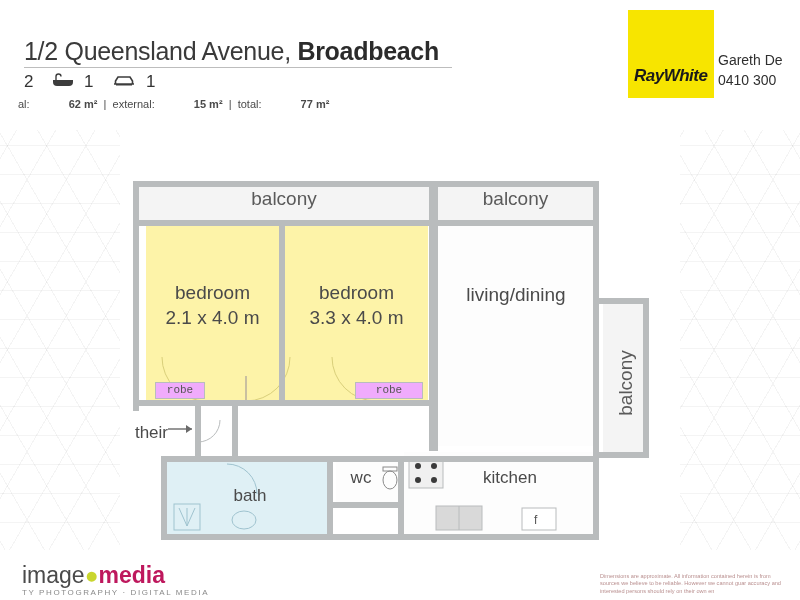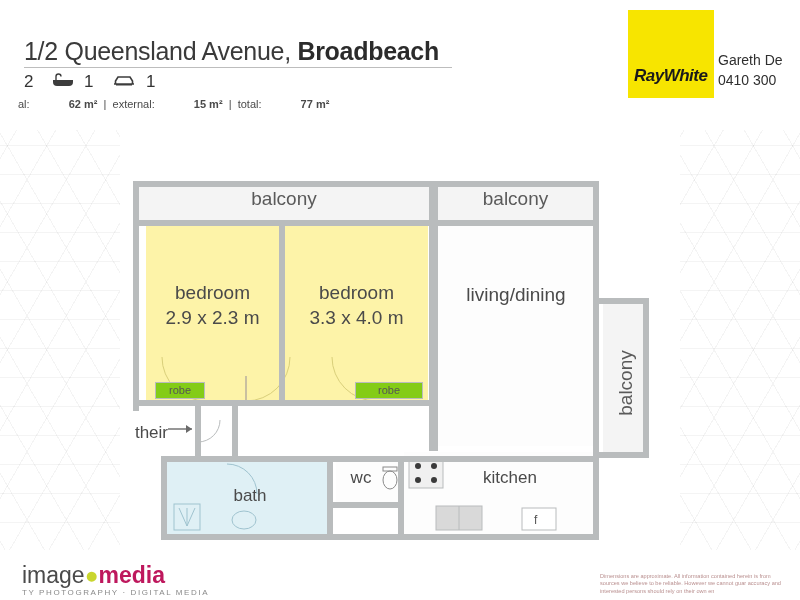--- a/index.html
+++ b/index.html
@@ -79,22 +79,22 @@
 
   .lbl {
     position:absolute; text-align:center; color:#4d4d4d;
     font-family:"Liberation Sans", sans-serif;
   }
   .lbl-room { font-size:19px; line-height:25px; color:#4a4a4a; }
   .lbl-bal  { font-size:19px; color:#5a5a5a; }
   .lbl-mid  { font-size:17px; color:#4a4a4a; }
 
   .robe {
-    position:absolute; border:1px solid #b9bcbd; background:#84cc16;
-    font-size:11px; color:#555; text-align:center; line-height:15px;
+    position:absolute; border:1px solid #b9bcbd; background:#f0abfc;
+    font-size:11px; color:#555; text-align:center; line-height:15px;font-family:Liberation Mono, monospace;
   }
 
   
   .im-logo {
     position:absolute; left:22px; top:552px; white-space:nowrap;
   }
   .im-logo .w1 { font-size:23px; color:#4a4a4a; }
   .im-logo .dot { color:#c9d62e; font-size:23px; }
   .im-logo .w2 { font-size:23px; color:#be185d; font-weight:bold; }
   .im-sub {
@@ -172,21 +172,21 @@
 
     <svg style="position:absolute;left:146px;top:192px;width:290px;height:180px;">
       <path d="M100 175 A44 44 0 0 0 144 131" fill="none" stroke="#d9cf7a" stroke-width="1"></path>
       <path d="M60 175 A44 44 0 0 1 16 131" fill="none" stroke="#d9cf7a" stroke-width="1"></path>
       <path d="M230 175 A44 44 0 0 1 186 131" fill="none" stroke="#d9cf7a" stroke-width="1"></path>
       <line x1="100" y1="175" x2="100" y2="150" stroke="#c9c0a0" stroke-width="2"></line>
     </svg>
 
     <div class="lbl lbl-room" style="left:146px;top:246px;width:133px;">
       <div>bedroom</div>
-      <div>2.9 x 2.3 m</div>
+      <div>2.1 x 4.0 m</div>
     </div>
     <div class="lbl lbl-room" style="left:285px;top:246px;width:143px;">
       <div>bedroom</div>
       <div>3.3 x 4.0 m</div>
     </div>
 
     <div class="robe" style="left:155px;top:348px;width:50px;height:17px;">robe</div>
     <div class="robe" style="left:355px;top:348px;width:68px;height:17px;">robe</div>
 
     <div class="room room-white" style="left:438px;top:192px;width:155px;height:220px;"></div>

